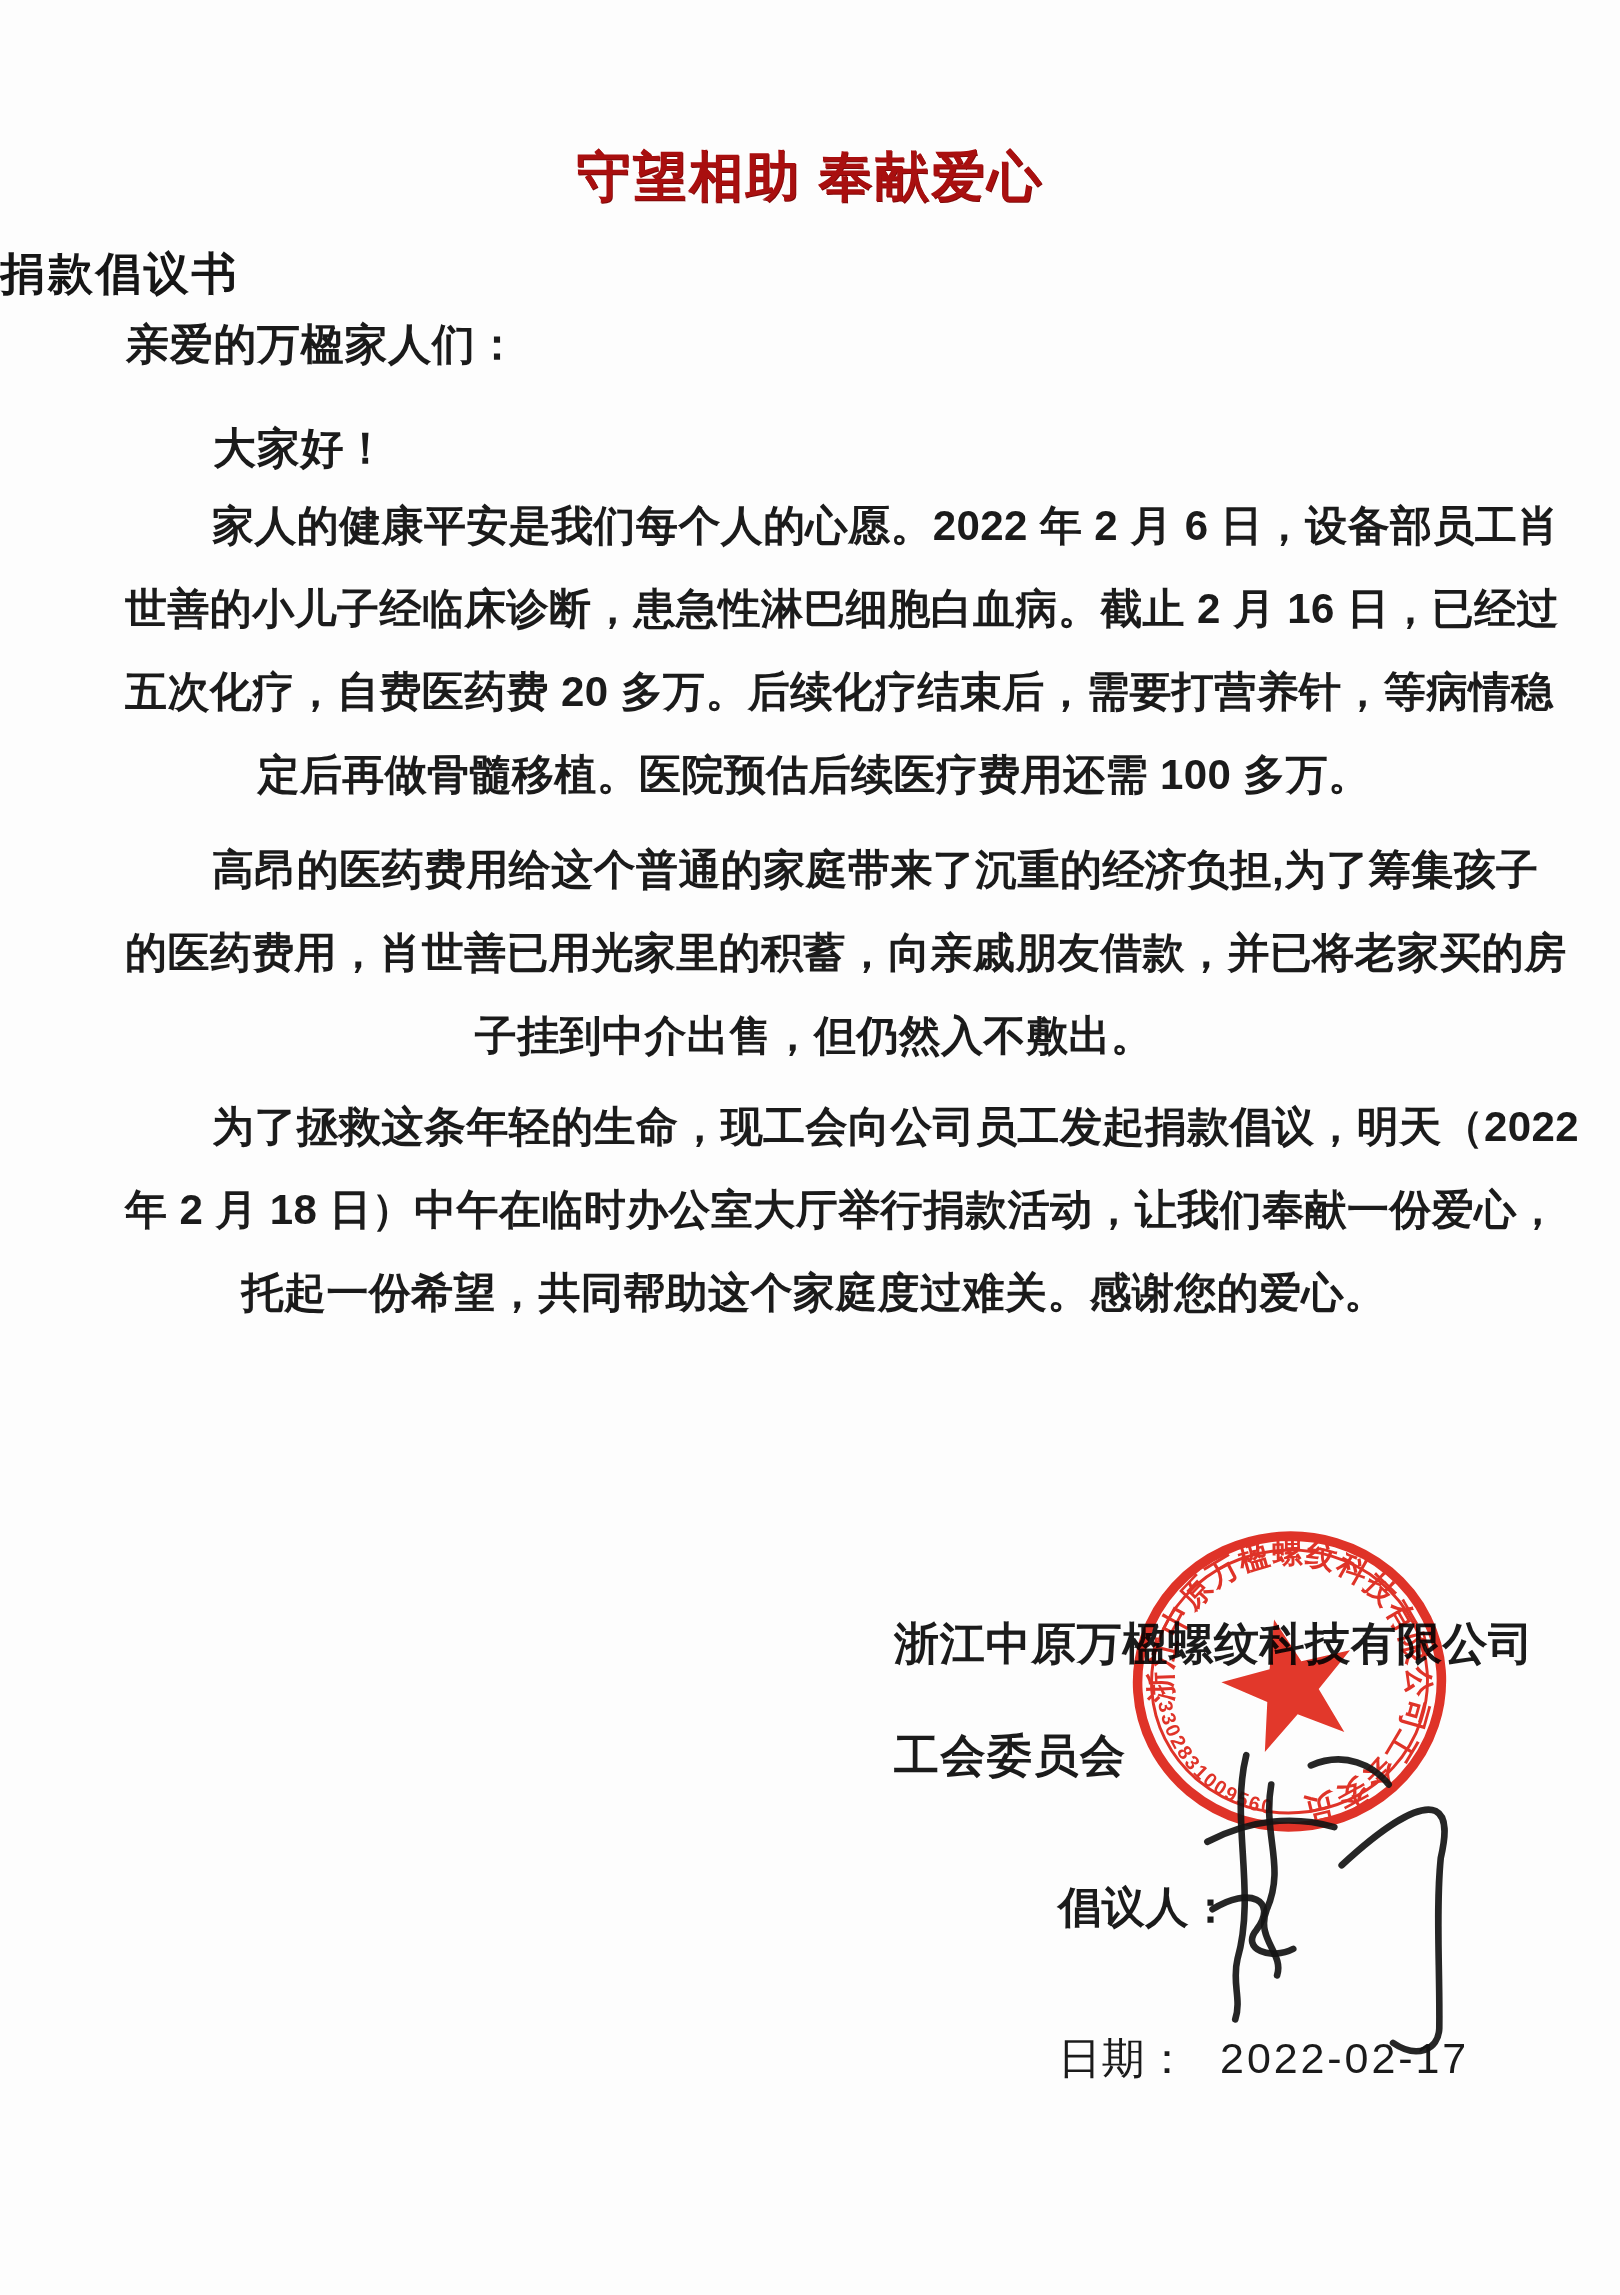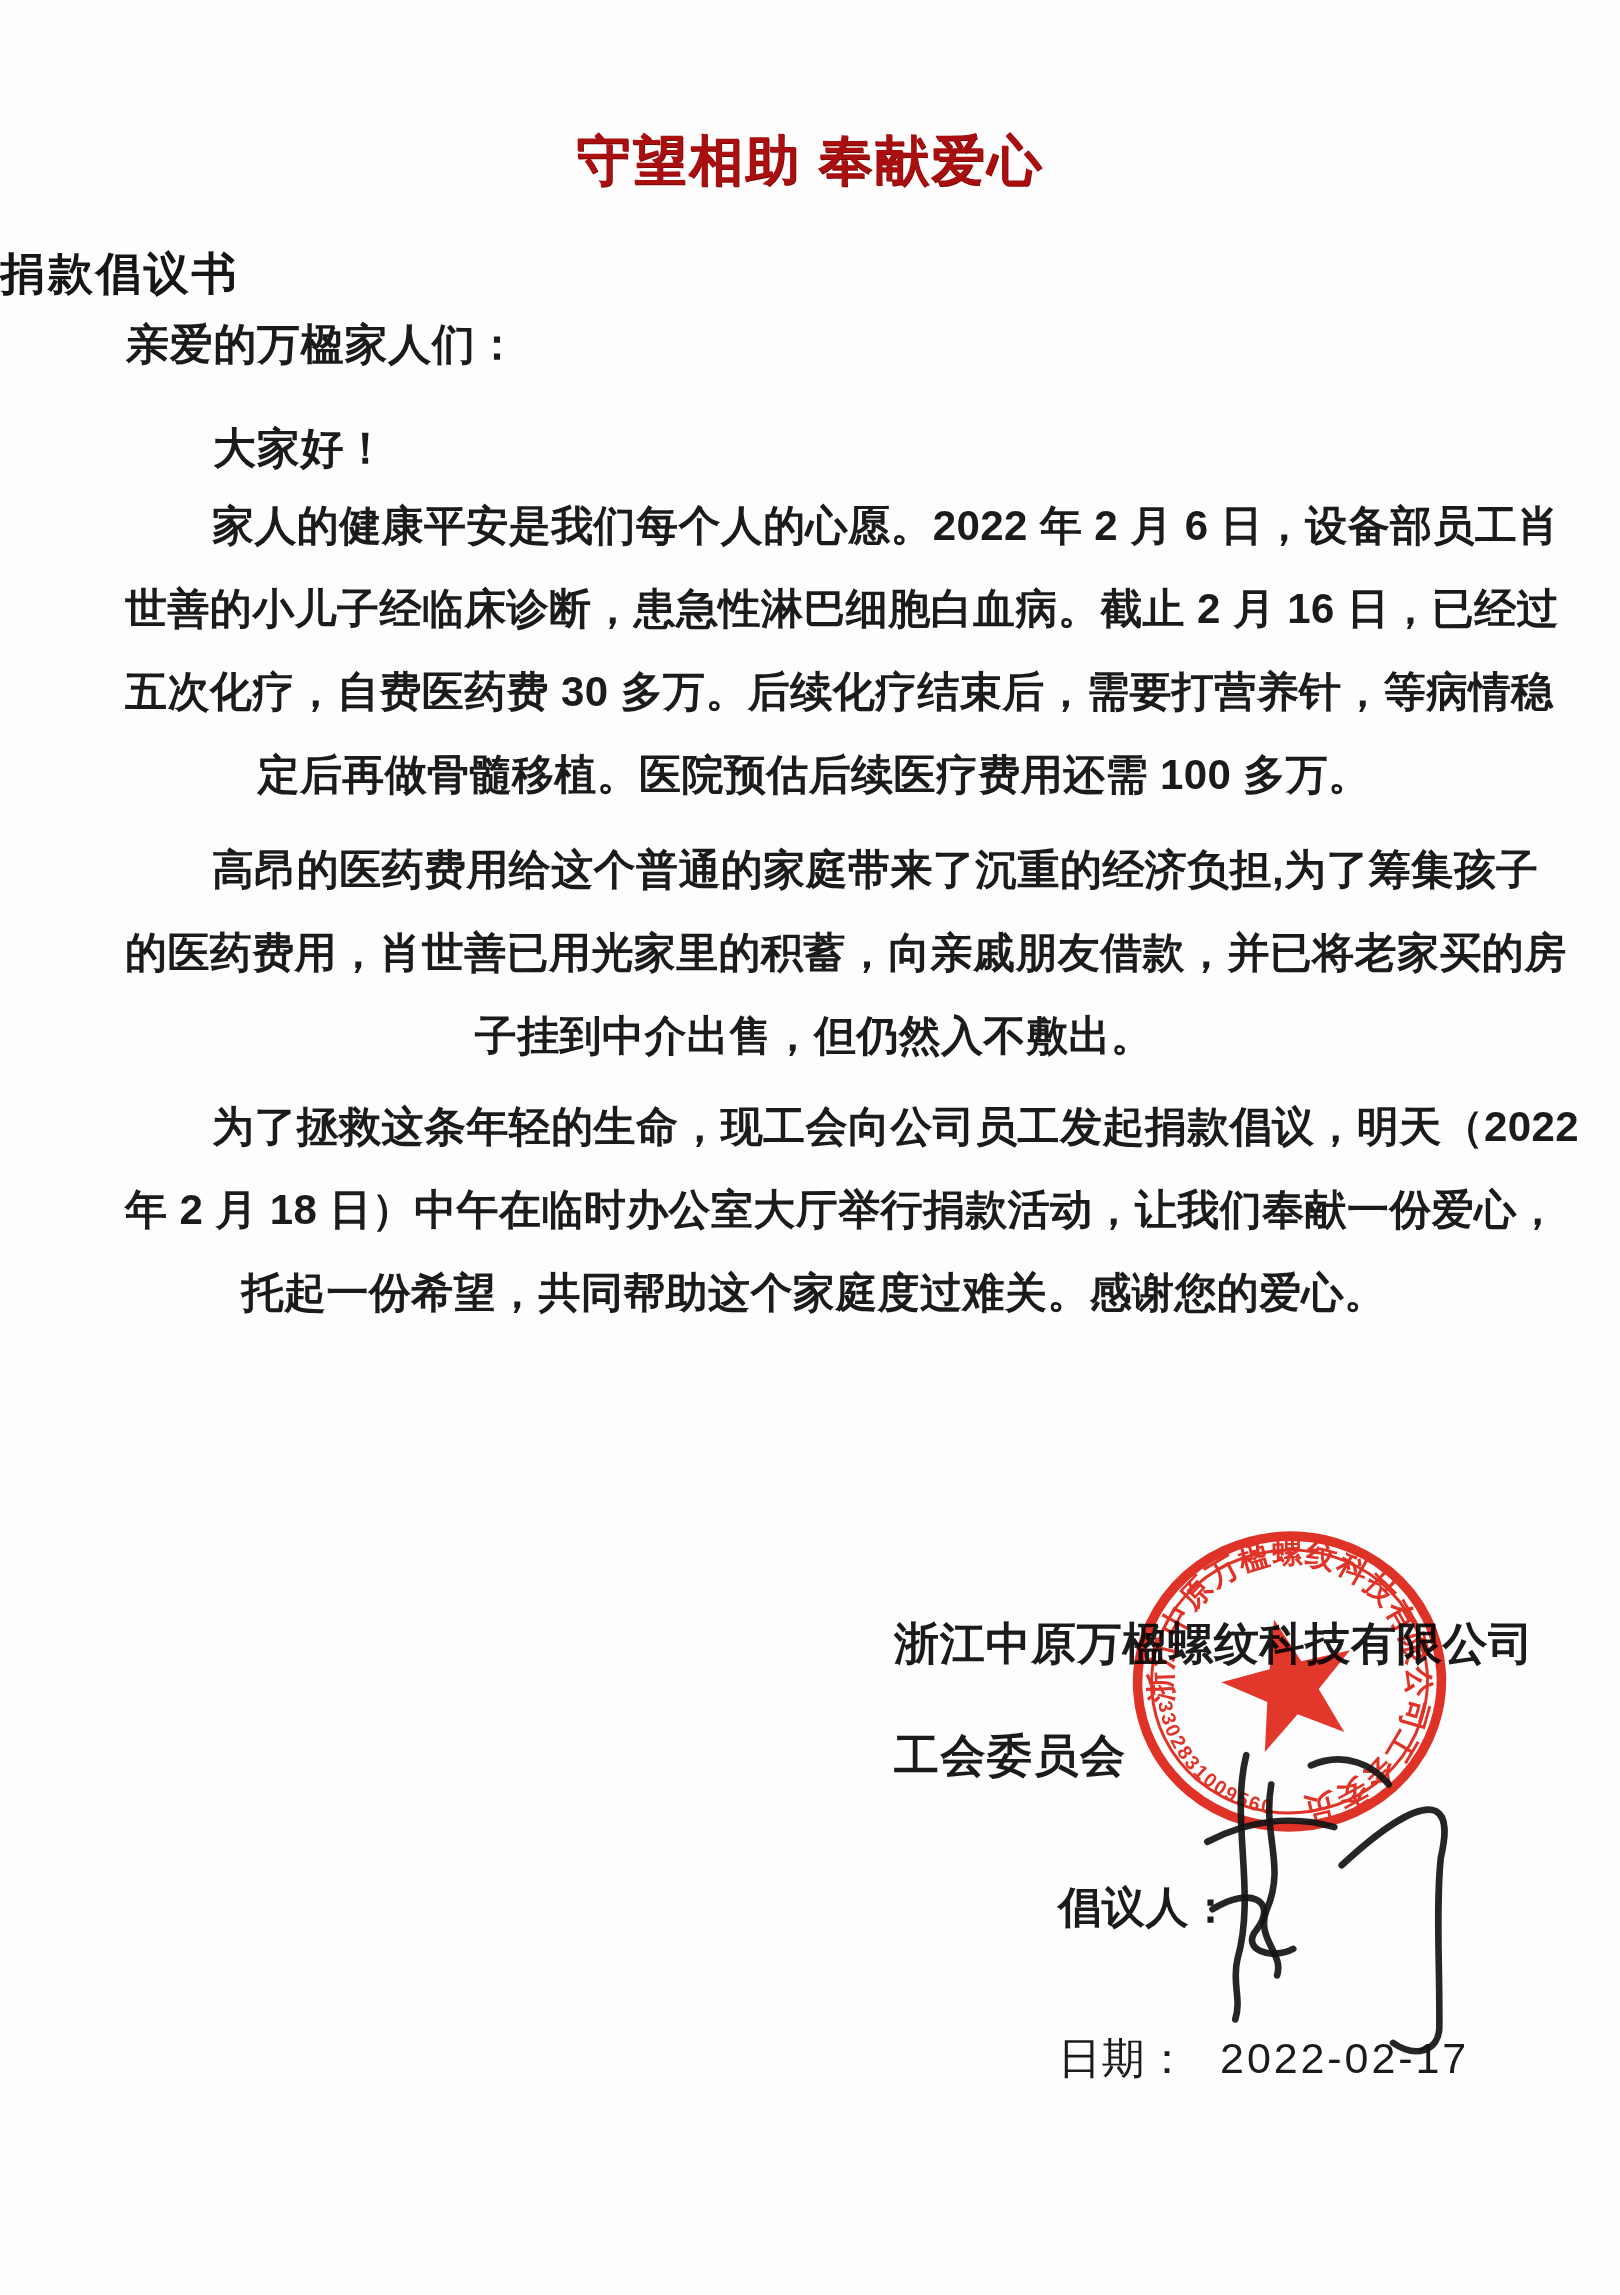--- a/index.html
+++ b/index.html
@@ -6,21 +6,21 @@
   .page{
     position:relative;
     width:1620px;height:2295px;
     background:#fdfdfd;
     margin:0 auto;
     overflow:hidden;
     font-family:"Liberation Sans","DejaVu Sans",sans-serif;
     color:#1b1b1b;
   }
   .title{
-    position:absolute;top:125px;left:0;width:100%;
+    position:absolute;top:141px;left:0;width:100%;
     text-align:center;
     font-size:54px;font-weight:bold;
     letter-spacing:2.2px;
     color:var(--title-red,#a90f0f);
     text-shadow:0.7px 0.7px 0 #7d0a0a;
     white-space:nowrap;
   }
   .subtitle{
     position:absolute;top:244px;left:0;width:100%;
     text-align:left;
@@ -94,21 +94,21 @@
 
   <div class="title">守望相助 奉献爱心</div>
   <div class="subtitle">捐款倡议书</div>
 
   <div class="salutation">亲爱的万楹家人们：</div>
   <div class="greeting">大家好！</div>
 
   <div class="para" id="p1">
     <div class="bodyline indent">家人的健康平安是我们每个人的心愿。2022 年 2 月 6 日，设备部员工肖</div>
     <div class="bodyline">世善的小儿子经临床诊断，患急性淋巴细胞白血病。截止 2 月 16 日，已经过</div>
-    <div class="bodyline">五次化疗，自费医药费 30 多万。后续化疗结束后，需要打营养针，等病情稳</div>
+    <div class="bodyline">五次化疗，自费医药费 20 多万。后续化疗结束后，需要打营养针，等病情稳</div>
     <div class="bodyline">定后再做骨髓移植。医院预估后续医疗费用还需 100 多万。</div>
   </div>
 
   <div class="para" id="p2">
     <div class="bodyline indent">高昂的医药费用给这个普通的家庭带来了沉重的经济负担,为了筹集孩子</div>
     <div class="bodyline">的医药费用，肖世善已用光家里的积蓄，向亲戚朋友借款，并已将老家买的房</div>
     <div class="bodyline">子挂到中介出售，但仍然入不敷出。</div>
   </div>
 
   <div class="para" id="p3">

